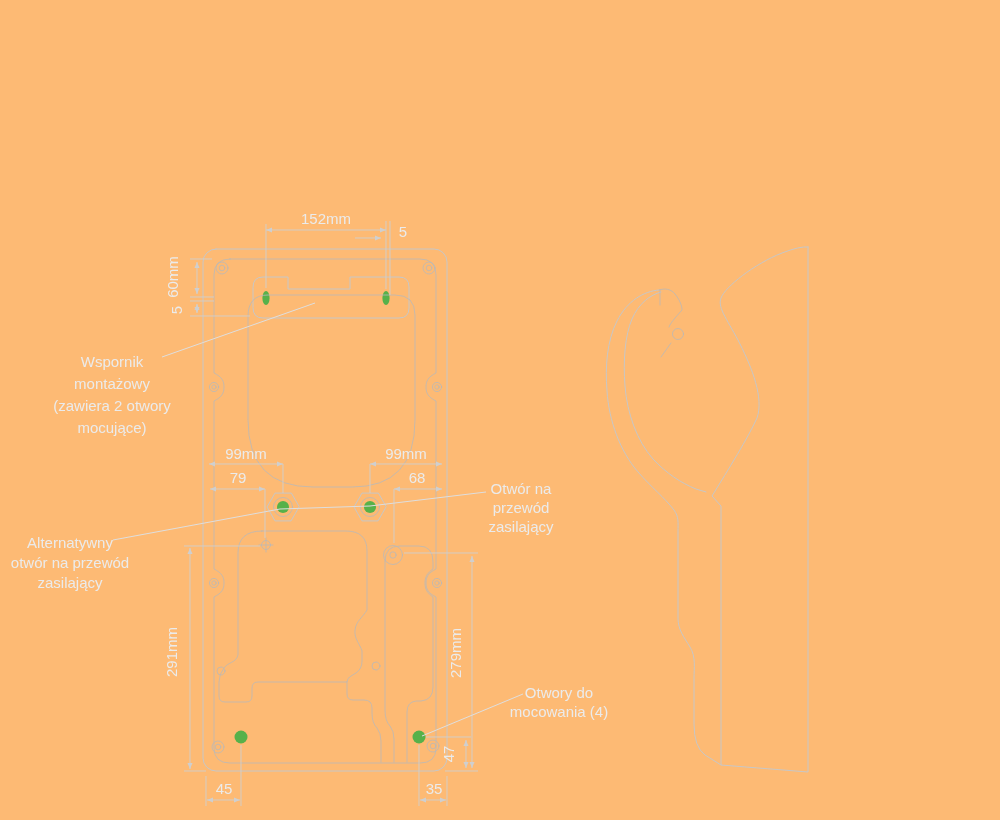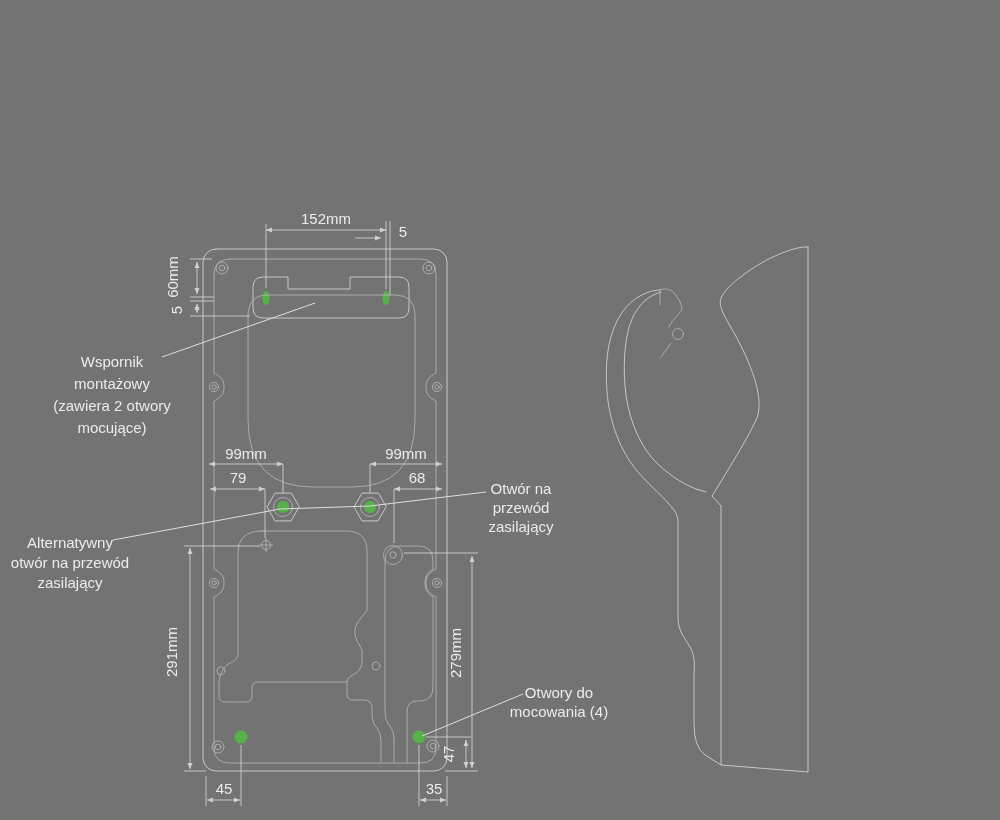--- a/index.html
+++ b/index.html
@@ -1,16 +1,16 @@
 <!DOCTYPE html>
 <html><head>
 <meta charset="utf-8">
 <style>
   html,body{margin:0;padding:0;background:#000;}
-  .stage{position:relative;width:1000px;height:820px;background:#737373;overflow:hidden;}
+  .stage{position:relative;width:1000px;height:820px;background:#fdba74;overflow:hidden;}
   svg{display:block;}
   .ln{fill:none;stroke:#c7c7c7;stroke-width:1;stroke-linejoin:round;stroke-linecap:round;}
   .thin{fill:none;stroke:#b9b9b9;stroke-width:.8;stroke-linejoin:round;stroke-linecap:round;}
   .dim{fill:none;stroke:#cfcfcf;stroke-width:.9;}
   .leader{fill:none;stroke:#dedede;stroke-width:1;}
   .green{fill:#57b14a;stroke:none;}
   text{fill:#ebebeb;font-family:"Liberation Sans",sans-serif;font-size:15px;}
   .mid{text-anchor:middle;}
 </style>
 </head>

